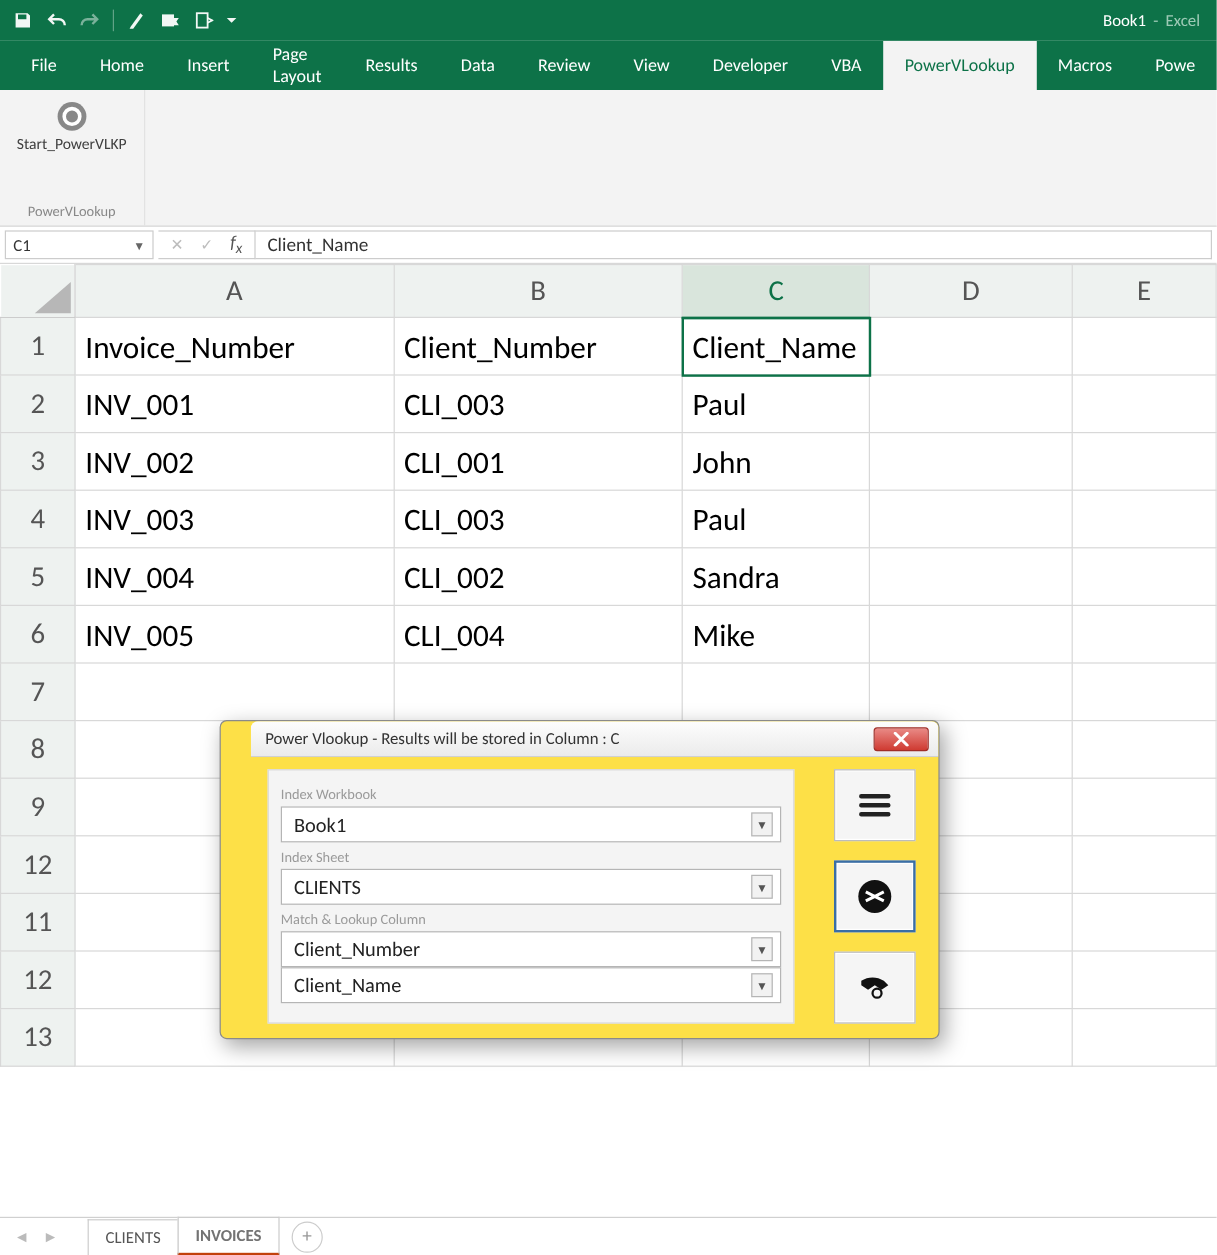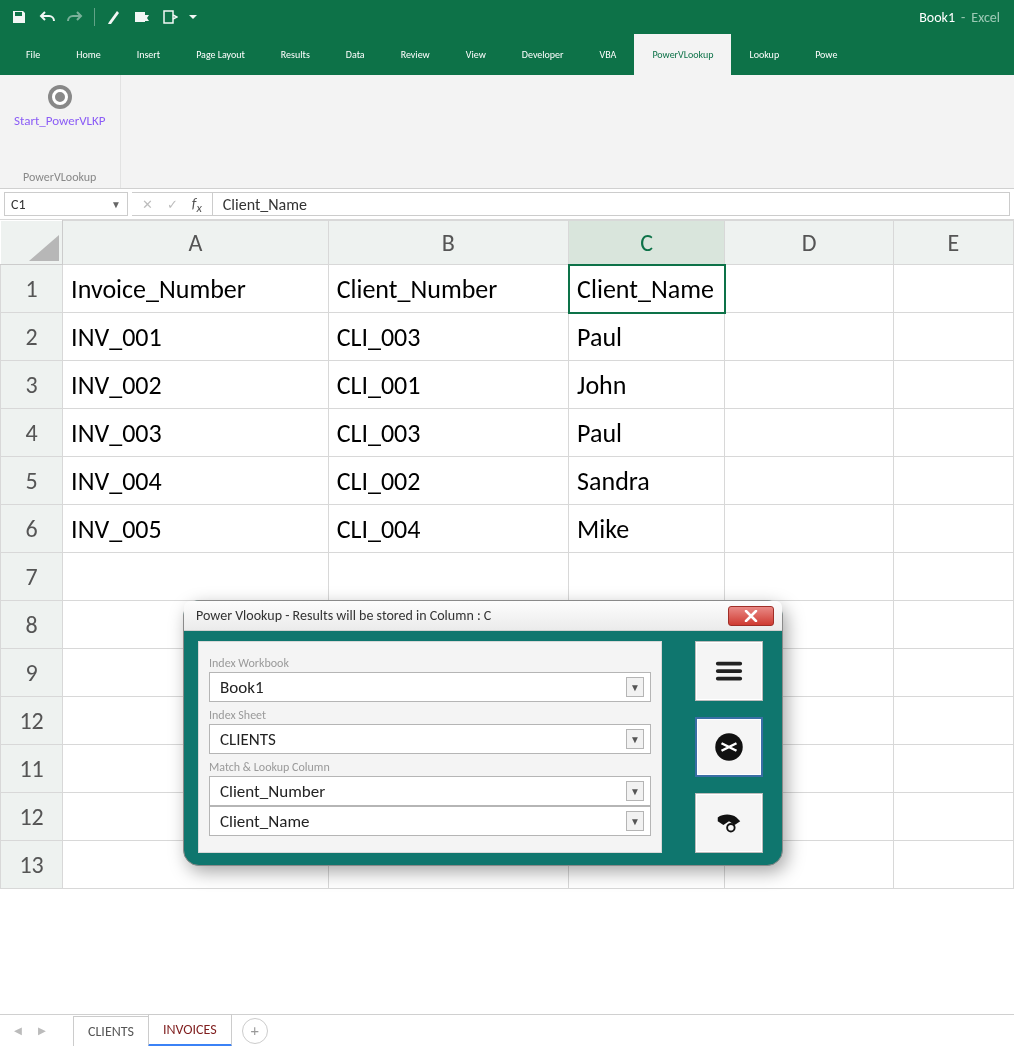--- a/index.html
+++ b/index.html
@@ -43,21 +43,21 @@
   .ribbon-tabs {
     background: #0d7248;
     height: 41px;
     display: flex;
     align-items: stretch;
     padding-left: 8px;
   }
   .tab {
     color: #fff;
     padding: 0 18px;
-    font-size: 10px;
+    font-size: 15px;
     display: flex; align-items: center;
     cursor: default;
   }
   .tab.file { background: transparent; }
   .tab.active {
     background: #f3f3f3;
     color: #0d7248;
     font-weight: 400;
   }
 
@@ -71,21 +71,21 @@
   .ribbon-group {
     padding: 6px 10px 0 10px;
     text-align: center;
     border-right: 1px solid #e2e2e2;
     display: flex; flex-direction: column; align-items: center;
     color:#666;
   }
   .ribbon-btn {
     display:flex; flex-direction: column; align-items:center;
     padding: 4px 4px; gap:4px;
-    color:#8b5cf6;
+    color:#404040;
   }
   .ribbon-icon-circle {
     width: 24px; height: 24px;
     border-radius: 50%;
     background: #888;
     display:flex;align-items:center;justify-content:center;
   }
   .ribbon-icon-circle::after{
     content:""; width:10px; height:10px; border:3px solid #fff; border-radius:50%;
   }
@@ -154,38 +154,39 @@
     border-top:1px solid #d0d0d0; background:#fff;
     display:flex; align-items:center; padding-left:6px; gap:0;
   }
   .navarrow{
     width:24px;height:24px;display:flex;align-items:center;justify-content:center;color:#bbb;
   }
   .stab{
     padding:6px 14px; border:1px solid #ccc; border-bottom:none;
     font-size:14px; color:#555; background:#fff; margin-left:-1px;
   }
-  .stab.active{ color:#7f1d1d; font-weight:400; border-bottom:3px solid #3b82f6; background:#fff;}
+  .stab.active{ color:#737373; font-weight:700; border-bottom:3px solid #c2410c; background:#fff;}
   .addsheet{
     width:26px;height:26px;margin-left:10px;color:#999;
     display:flex;align-items:center;justify-content:center;
     border:1px solid #ccc; border-radius:50%;
     font-size:16px;
   }
 
   
   .dialog {
     position:absolute;
     left:183px; top:600px;
     width:600px;
-    background:#0f766e;
+    background:#fde047;
     border:1px solid #8a8a8a;
-    border-radius:16px;
+    border-radius:6px;
     box-shadow: 4px 6px 18px rgba(0,0,0,.35);
     padding-bottom:8px;
+    padding-left:25px;
   }
   .dlg-title{
     height:30px; display:flex; align-items:center; justify-content:space-between;
     padding:0 8px 0 12px;
     background:linear-gradient(#fdfdfd,#ebebeb);
     border-bottom:1px solid #d0d0d0;
     border-radius:6px 6px 0 0;
     font-size:14px; color:#333;
   }
   .dlg-close{
@@ -274,21 +275,21 @@
     <div class="tab">Home</div>
     <div class="tab">Insert</div>
     <div class="tab">Page Layout</div>
     <div class="tab">Results</div>
     <div class="tab">Data</div>
     <div class="tab">Review</div>
     <div class="tab">View</div>
     <div class="tab">Developer</div>
     <div class="tab">VBA</div>
     <div class="tab active">PowerVLookup</div>
-    <div class="tab">Lookup</div>
+    <div class="tab">Macros</div>
     <div class="tab">Powe</div>
   </div>
 
 <div class="ribbon-content">
   <div class="ribbon-group">
     <div class="ribbon-btn">
       <div class="ribbon-icon-circle"></div>
       <span>Start_PowerVLKP</span>
     </div>
     <div class="group-label">PowerVLookup</div>

